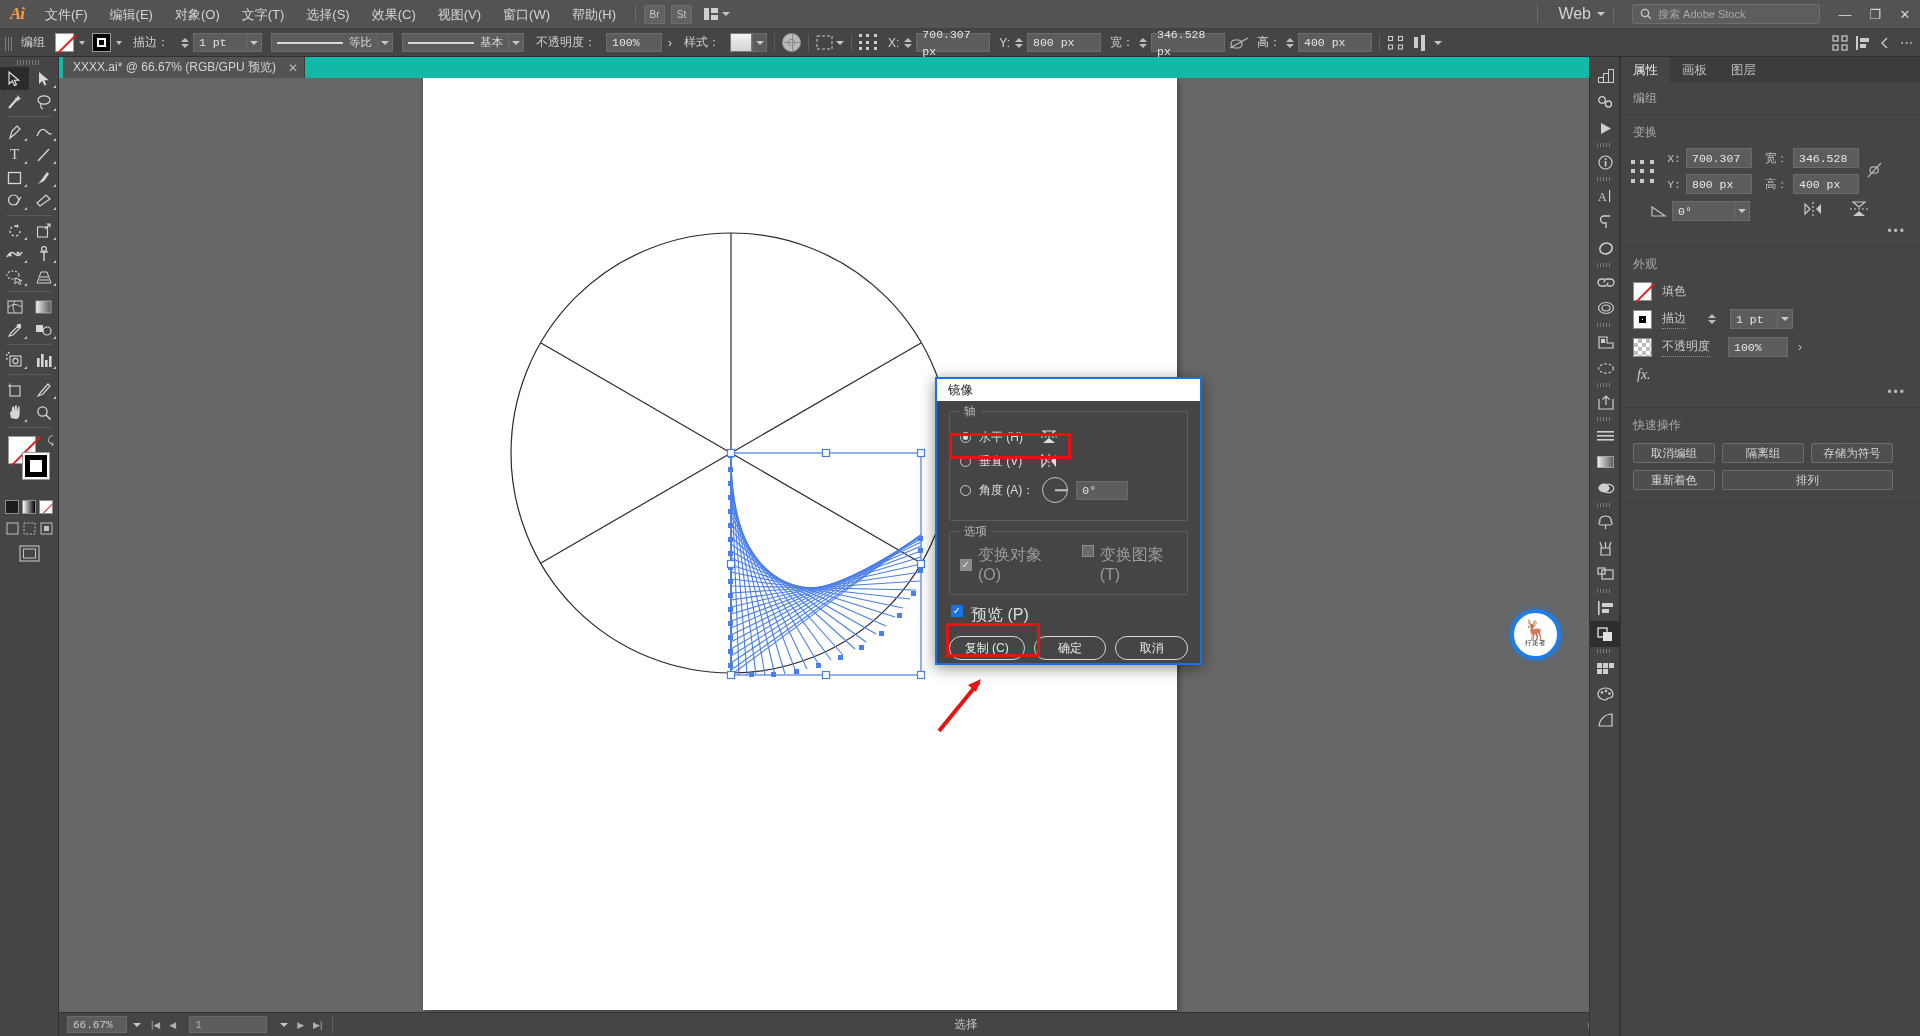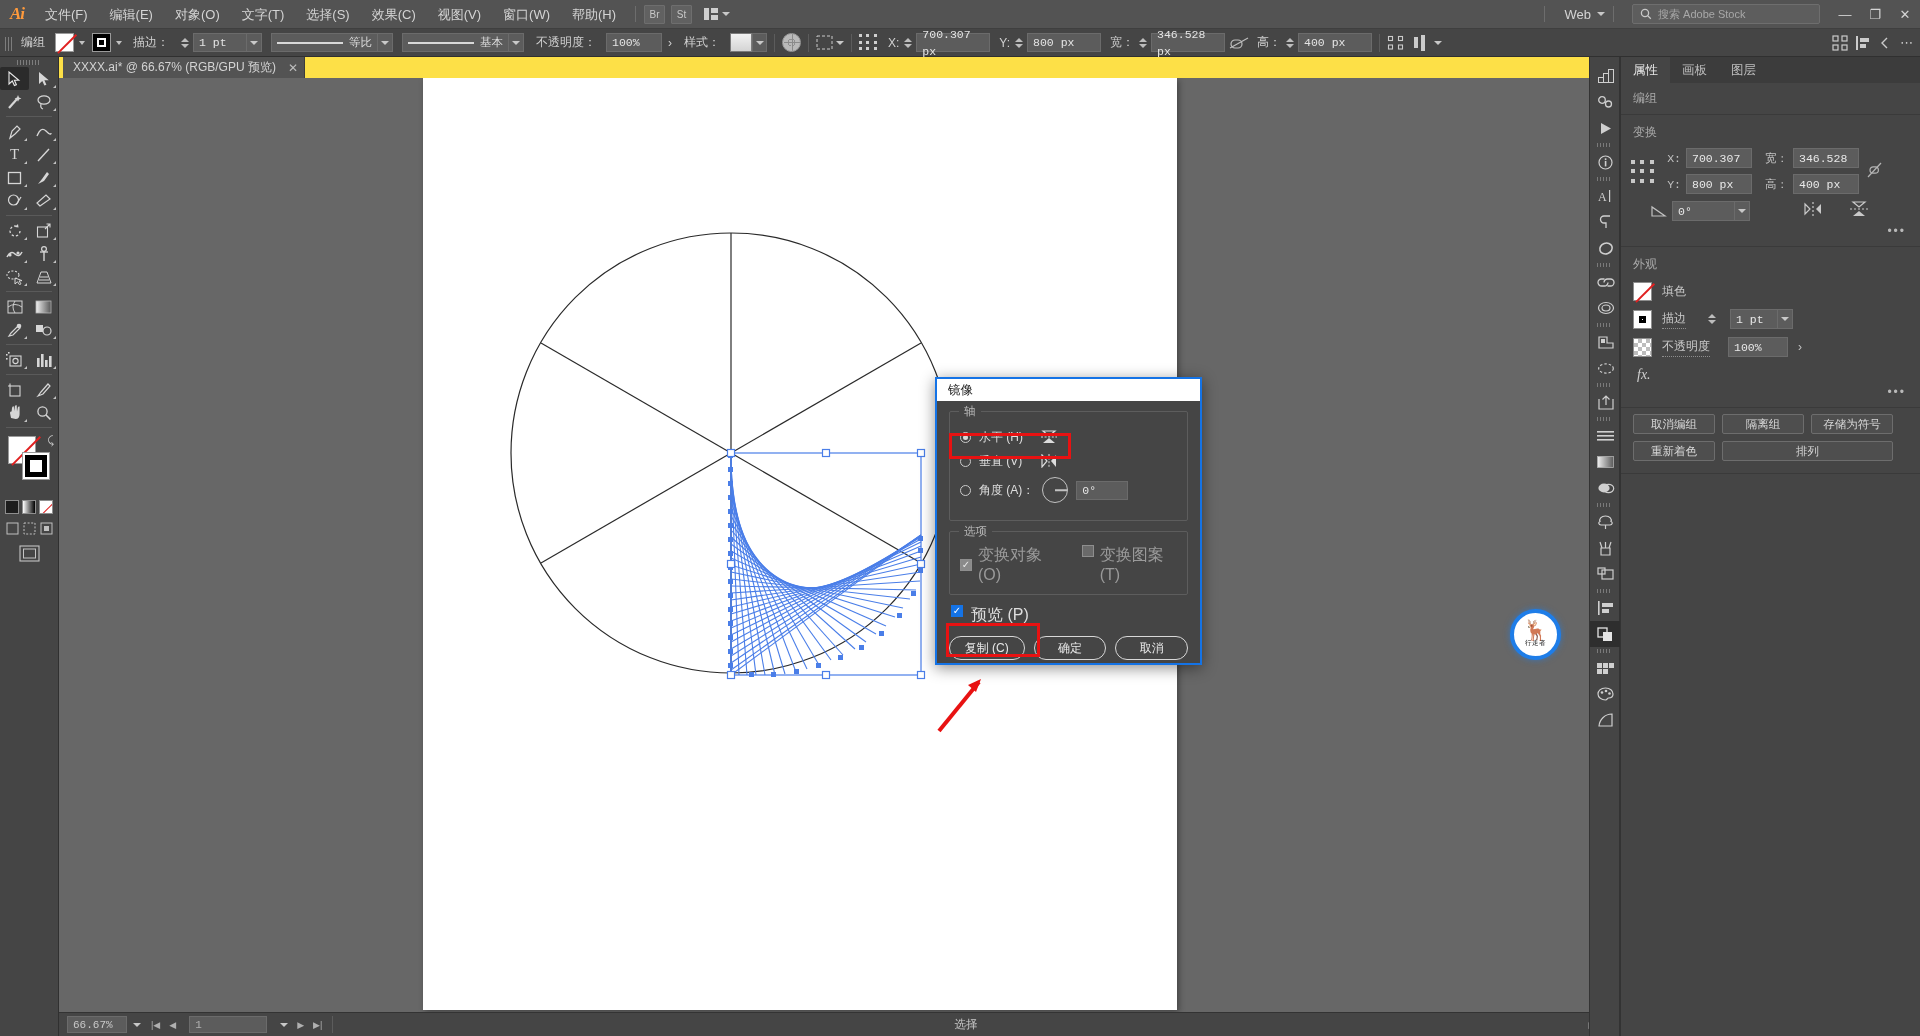--- a/index.html
+++ b/index.html
@@ -34,21 +34,21 @@
     margin-right: 6px; border-radius: 1px;
   }
   .arrange-btn { display:flex; align-items:center; gap:4px; padding:0 6px; height:21px; }
   .arrange-glyph { width:14px; height:12px; position:relative; }
   .arrange-glyph i { position:absolute; background:#cfcfcf; display:block; }
   .arrange-glyph i:nth-child(1){ left:0; top:0; width:5px; height:12px; }
   .arrange-glyph i:nth-child(2){ left:7px; top:0; width:7px; height:5px; }
   .arrange-glyph i:nth-child(3){ left:7px; top:7px; width:7px; height:5px; }
   .caret { width:0;height:0;border-left:4px solid transparent;border-right:4px solid transparent;border-top:4px solid #c8c8c8; }
   .mb-right { margin-left: auto; display: flex; align-items: center; height: 29px; }
-  .ws-name { font-size: 13px; color: #d4d4d4; padding: 0 6px 0 12px; }
+  .ws-name { font-size: 16px; color: #d4d4d4; padding: 0 6px 0 12px; }
   .search-box {
     display: flex; align-items: center; gap: 6px;
     width: 188px; height: 20px; background: #5d5d5d;
     border: 1px solid #6e6e6e; border-radius: 2px; padding: 0 7px; margin: 0 10px;
   }
   .search-box .ph { font-size: 11px; color: #a8a8a8; font-family:"Liberation Sans",sans-serif; }
   .win-btn { width: 30px; height: 29px; display:flex; align-items:center; justify-content:center; color:#d4d4d4; font-size: 13px; }
 
   
   .ctrlbar {
@@ -84,21 +84,21 @@
   .styleswatch{ width:22px;height:19px;background:linear-gradient(#f2f2f2,#d4d4d4);border:1px solid #7b7b7b;}
   .circle-icon { width:19px;height:19px;border-radius:50%;
     background: radial-gradient(circle at 50% 50%, #b9b9b9 0 3px, #8f8f8f 3px 4px, #b9b9b9 4px 100%);
     border:1px solid #9a9a9a; position:relative; overflow:hidden;}
   .circle-icon:before,.circle-icon:after{content:"";position:absolute;left:50%;top:0;width:1px;height:100%;background:#8a8a8a;}
   .circle-icon:after{ transform:rotate(90deg);}
   .rightcluster { margin-left:auto; display:flex; align-items:center; padding-right:6px; gap:8px;}
   .dots3 { color:#c6c6c6; font-size:13px; letter-spacing:1px;}
 
   
-  .tabbar { position:absolute; top:57px; left:59px; width:1861px; height:21px; background:#fde047; }
+  .tabbar { position:absolute; top:57px; left:59px; width:1861px; height:21px; background:#14b8a6; }
   .doctab {
     position:absolute; left:4px; top:0; height:21px; background:#535353;
     display:flex; align-items:center; padding: 0 6px 0 10px; gap:12px;
     border-right:1px solid #3c3c3c; font-size:12px; color:#d3d3d3; white-space:nowrap;
   }
   .doctab .x { color:#bdbdbd; font-size:12px; cursor:pointer; }
 
   
   .toolbar {
     position:absolute; top:57px; left:0; width:59px; height:979px; background:#454545;
@@ -1201,20 +1201,21 @@
     <div class="appear-row">
       <span class="ap-sw opacity"></span>
       <span class="ap-lbl">不透明度</span>
       <div class="xf-field" style="width:60px;margin-left:8px">100%</div>
       <span style="color:#c2c2c2;font-size:12px">›</span>
     </div>
     <div style="padding:6px 12px 0 16px;font-family:'Liberation Serif',serif;font-style:italic;font-size:14px;color:#d0d0d0">fx.</div>
     <div class="dots-right">•••</div>
     <div class="rp-divider"></div>
 
+    <div class="rp-sect-title">快速操作</div>
     <div class="qa-grid">
       <div class="qa-btn">取消编组</div>
       <div class="qa-btn">隔离组</div>
       <div class="qa-btn">存储为符号</div>
       <div class="qa-btn">重新着色</div>
       <div class="qa-btn wide">排列</div>
     </div>
     <div class="rp-divider"></div>
   </div>
 

